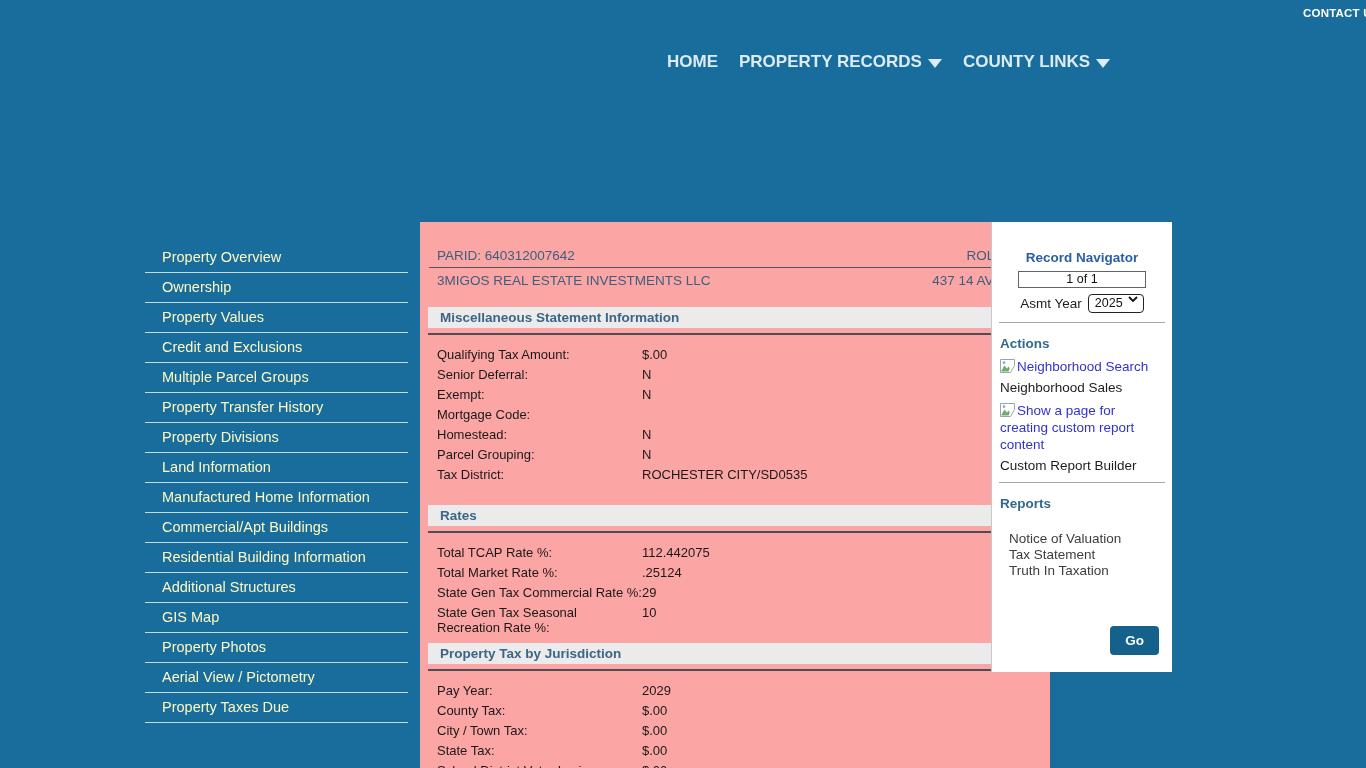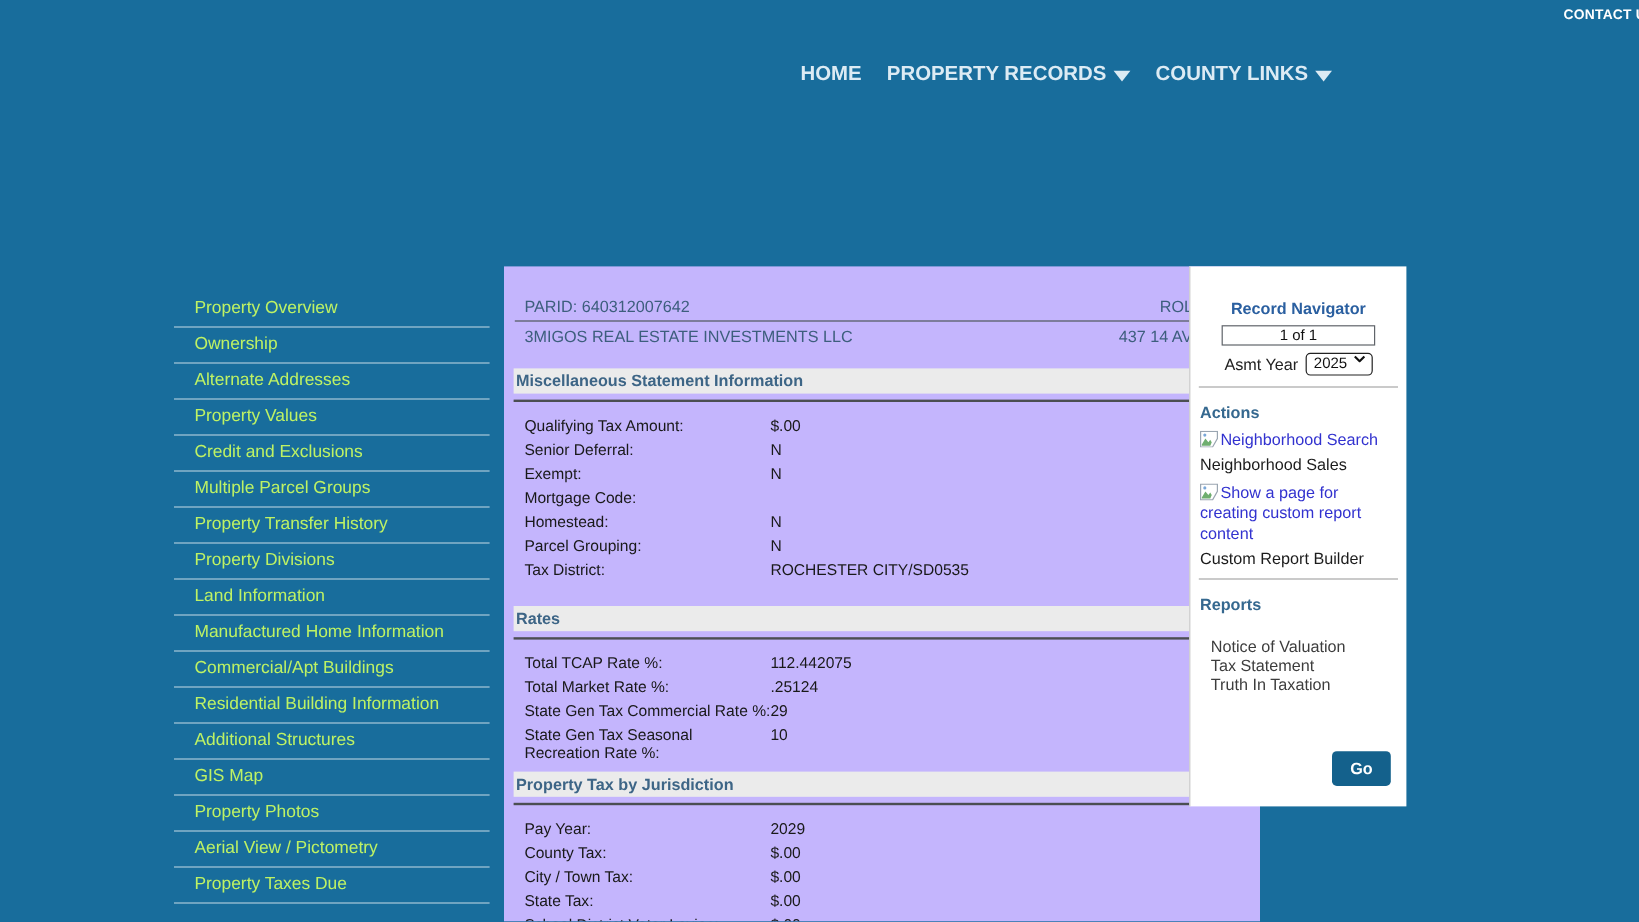--- a/index.html
+++ b/index.html
@@ -26,40 +26,40 @@
     width:0; height:0; display:inline-block; margin-top:2px;
     border-left:7px solid transparent; border-right:7px solid transparent;
     border-top:9px solid #dcebf4;
   }
 
   
   .sidebar { position:absolute; left:145px; top:243px; width:263px; }
   .sidebar-item {
     padding:7px 0 7px 17px; height:30px;
     border-bottom:1px solid rgba(255,255,255,.75);
-    color:#bef264; font-size:14.5px; line-height:15px;
+    color:#fef9c3; font-size:14.5px; line-height:15px;
     cursor:pointer; white-space:nowrap;
   }
 
   
   .main-content {
     position:absolute; left:420px; top:222px; width:630px; height:546px;
-    background:#c4b5fd; padding-top:26px; overflow:hidden;
+    background:#fca5a5; padding-top:26px; overflow:hidden;
   }
   .hdr-row {
     display:flex; justify-content:space-between;
     margin:0 14px 0 9px; padding:0 8px;
     color:#3d5e7d; font-size:13.5px; line-height:16px; white-space:nowrap;
   }
   .hdr-row.first { padding-bottom:3px; border-bottom:1px solid #4f565c; }
   .hdr-row.second { padding-top:5px; }
 
   .section-band {
     margin:18px 0 0 8px; height:21px; line-height:21px;
-    background:#ebebeb; padding-left:2px;
+    background:#ebebeb; padding-left:12px;
     color:#3d6586; font-weight:700; font-size:13.5px;
   }
   .section-line { border:0; border-top:2px solid #4b4e52; margin:5px 0 0 8px; }
   .section-rows { margin:12px 0 0 17px; }
   .data-row { display:flex; height:20px; font-size:13px; color:#191919; line-height:15px; }
   .data-row .lbl { width:205px; flex:none; }
 
   
   .side-panel {
     position:absolute; left:991px; top:222px; width:181px; height:450px;
@@ -109,21 +109,20 @@
     <span class="caret-down"></span>
   </div>
 </nav>
 
 <div class="sidebar">
 
     <div class="sidebar-item">Property Overview</div>
 
     <div class="sidebar-item">Ownership</div>
 
-    <div class="sidebar-item">Alternate Addresses</div>
 
     <div class="sidebar-item">Property Values</div>
 
     <div class="sidebar-item">Credit and Exclusions</div>
 
     <div class="sidebar-item">Multiple Parcel Groups</div>
 
     <div class="sidebar-item">Property Transfer History</div>
 
     <div class="sidebar-item">Property Divisions</div>

